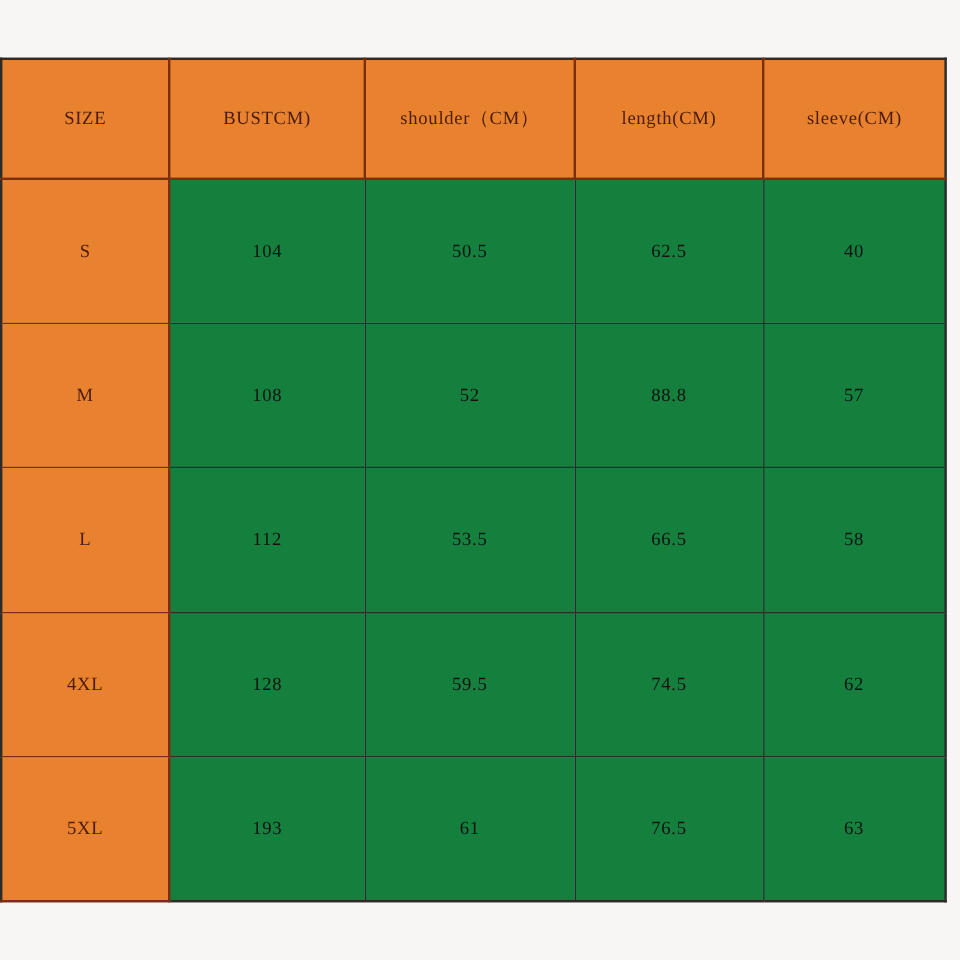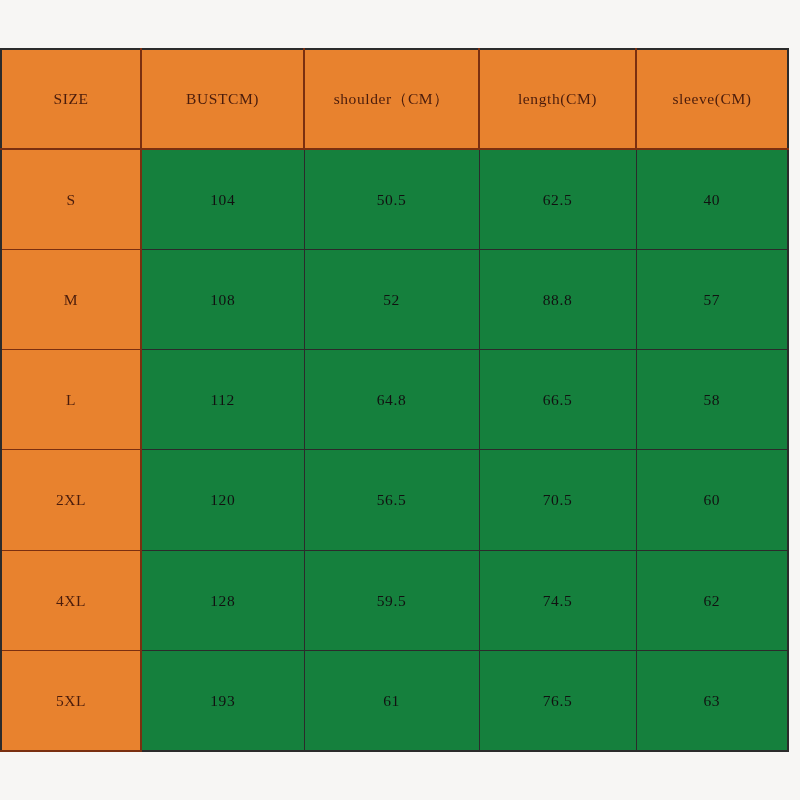--- a/index.html
+++ b/index.html
@@ -185,44 +185,27 @@
             </td>
           </tr>
           <tr class="data-row">
             <td class="size-cell">
               <span class="cell-text">L</span>
             </td>
             <td>
               <span class="cell-text">112</span>
             </td>
             <td>
-              <span class="cell-text">64.8</span>
+              <span class="cell-text">53.5</span>
             </td>
             <td>
               <span class="cell-text">66.5</span>
             </td>
             <td class="last-col">
               <span class="cell-text">58</span>
-            </td>
-          </tr>
-          <tr class="data-row">
-            <td class="size-cell">
-              <span class="cell-text">2XL</span>
-            </td>
-            <td>
-              <span class="cell-text">120</span>
-            </td>
-            <td>
-              <span class="cell-text">56.5</span>
-            </td>
-            <td>
-              <span class="cell-text">70.5</span>
-            </td>
-            <td class="last-col">
-              <span class="cell-text">60</span>
             </td>
           </tr>
           <tr class="data-row">
             <td class="size-cell">
               <span class="cell-text">4XL</span>
             </td>
             <td>
               <span class="cell-text">128</span>
             </td>
             <td>

